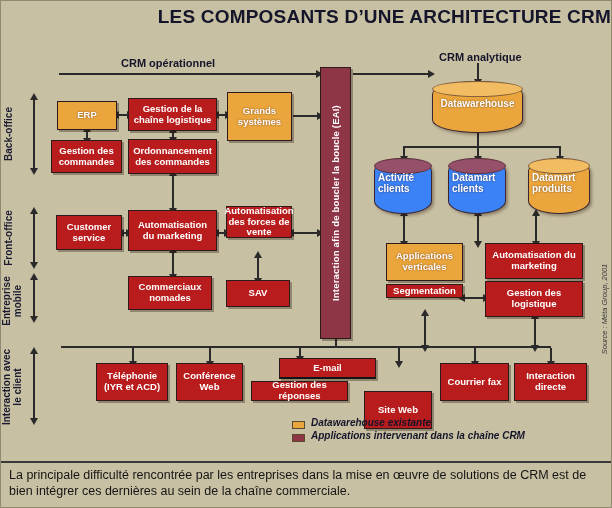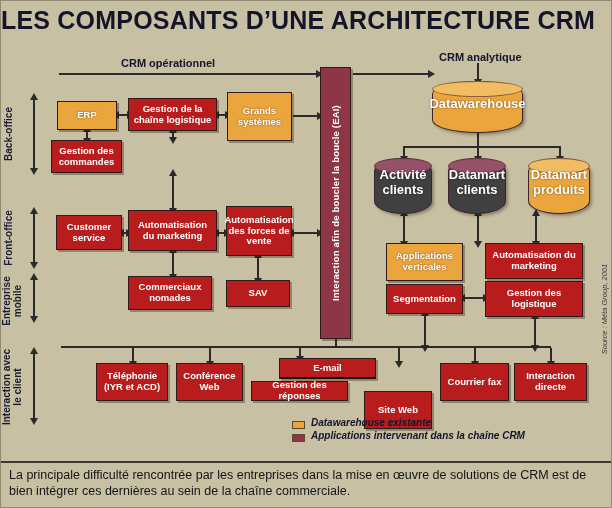--- a/index.html
+++ b/index.html
@@ -1,45 +1,45 @@
 <!DOCTYPE html>
 <html><head>
 <meta charset="utf-8">
 <style>
   * { margin:0; padding:0; box-sizing:border-box; }
   html,body { width:612px; height:508px; }
   body { font-family:"Liberation Sans", sans-serif; }
   .page { position:relative; width:612px; height:508px; background:#c8c0a3; overflow:hidden; border:1px solid #8f8a70; }
 
-  .title { position:absolute; top:5px; left:0; width:100%; text-align:left;
-           font-size:25px; font-weight:bold; color:#14142a; letter-spacing:.2px; }
+  .title { position:absolute; top:5px; left:0; width:100%; text-align:right;
+           font-size:19px; font-weight:bold; color:#14142a; letter-spacing:.2px; }
 
   .hdr { position:absolute; font-size:11px; font-weight:bold; color:#14142a; white-space:nowrap;margin-left:8px; }
 
   
   .rlabel { position:absolute; transform:rotate(-90deg); text-align:center;
             font-weight:bold; color:#1a1a30; font-size:10px; line-height:1.12; }
 
   
   .bx { position:absolute; display:flex; align-items:center; justify-content:center;
         text-align:center; font-weight:bold; color:#fff; font-size:9.5px; line-height:1.15;
         padding:2px 3px; border:1px solid #2e1a1a; box-shadow:2px 2px 0 rgba(40,25,15,.35); }
   .mr { background:#b91c1c; }
   .or { background:#eaa63c; text-shadow:0 0 2px rgba(90,40,20,.75); }
   .email-top { border-bottom:2px solid #141414; }
 
   
   .cyl { position:absolute; display:flex; align-items:center; justify-content:center;
-         text-align:center; font-weight:bold; color:#fff; font-size:13px; line-height:1.15;
+         font-weight:bold; color:#fff; font-size:10px; line-height:1.15;
          padding:10px 3px 16px 3px; border:1px solid #3a2430; border-radius:50% / 13px;
          box-shadow:2px 2px 3px rgba(40,20,10,.35); }
   .cyl::before { content:""; position:absolute; top:-1px; left:-1px; right:-1px; height:14px;
                  border-radius:50%; border:1px solid rgba(60,35,35,.6); }
   .cyl.orc { background:#eaa63c; } .cyl.orc::before { background:#f2bc62; }
-  .cyl.plum { background:#404040; } .cyl.plum::before { background:#96506a; }
+  .cyl.plum { background:#3b82f6; } .cyl.plum::before { background:#96506a; }
   .cyl span { position:relative; z-index:1; text-shadow:0 0 2px rgba(40,10,10,.6); }
 
   
   .eai { position:absolute; left:319px; top:66px; width:31px; height:272px; background:#8e3546;
          border:1px solid #2e1a1a; box-shadow:2px 2px 0 rgba(40,25,15,.35);
          display:flex; align-items:center; justify-content:center; }
   .eai span { writing-mode:vertical-rl; transform:rotate(180deg); color:#fff; font-weight:bold;
               font-size:9.5px; white-space:nowrap; letter-spacing:.2px; }
 
   
@@ -127,27 +127,30 @@
     </div>
   <div class="bx mr" style="left:127px; top:97px;  width:89px; height:33px;">
       <span>Gestion de la chaîne logistique</span>
     </div>
   <div class="bx or" style="left:226px; top:91px;  width:65px; height:49px;">
       <span>Grands systèmes</span>
     </div>
   <div class="bx mr" style="left:50px;  top:139px; width:71px; height:33px;">
       <span>Gestion des commandes</span>
     </div>
+  <div class="bx mr" style="left:127px; top:138px; width:89px; height:35px;">
+      <span>Ordonnancement des commandes</span>
+    </div>
   <div class="bx mr" style="left:55px;  top:214px; width:66px; height:35px;">
       <span>Customer service</span>
     </div>
   <div class="bx mr" style="left:127px; top:209px; width:89px; height:41px;">
       <span>Automatisation du marketing</span>
     </div>
-  <div class="bx mr" style="left:225px; top:205px; width:66px; height:50px;">
+  <div class="bx mr" style="left:225px; top:205px; width:66px; height:32px;">
       <span>Automatisation des forces de vente</span>
     </div>
   <div class="bx mr" style="left:127px; top:275px; width:84px; height:34px;">
       <span>Commerciaux nomades</span>
     </div>
   <div class="bx mr" style="left:225px; top:279px; width:64px; height:27px;">
       <span>SAV</span>
     </div>
 
   <div class="eai">
@@ -163,21 +166,21 @@
   <div class="cyl plum" style="left:447px; top:157px; width:58px; height:56px;">
       <span>Datamart clients</span>
     </div>
   <div class="cyl orc" style="left:527px; top:157px; width:62px; height:56px;">
       <span>Datamart produits</span>
     </div>
 
   <div class="bx or" style="left:385px; top:242px; width:77px; height:38px;">
       <span>Applications verticales</span>
     </div>
-  <div class="bx mr" style="left:385px; top:283px; width:77px; height:30px;">
+  <div class="bx mr" style="left:385px; top:283px; width:77px; height:14px;">
       <span>Segmentation</span>
     </div>
   <div class="bx mr" style="left:484px; top:242px; width:98px; height:36px;">
       <span>Automatisation du marketing</span>
     </div>
   <div class="bx mr" style="left:484px; top:280px; width:98px; height:36px;">
       <span>Gestion des logistique</span>
     </div>
 
   <div class="bx mr" style="left:95px;  top:362px; width:72px; height:38px;">

